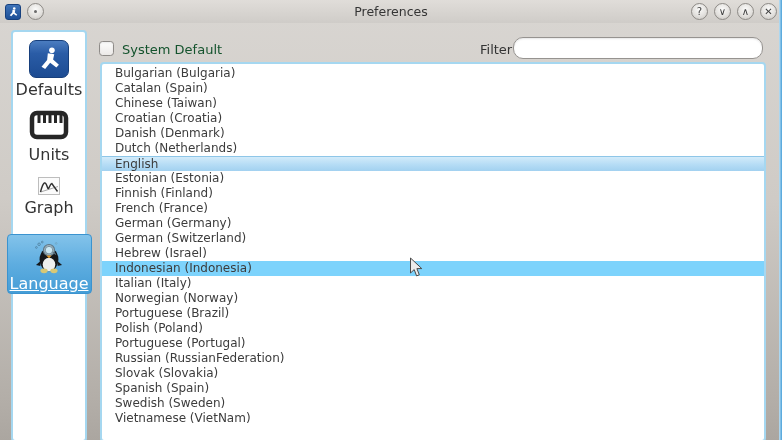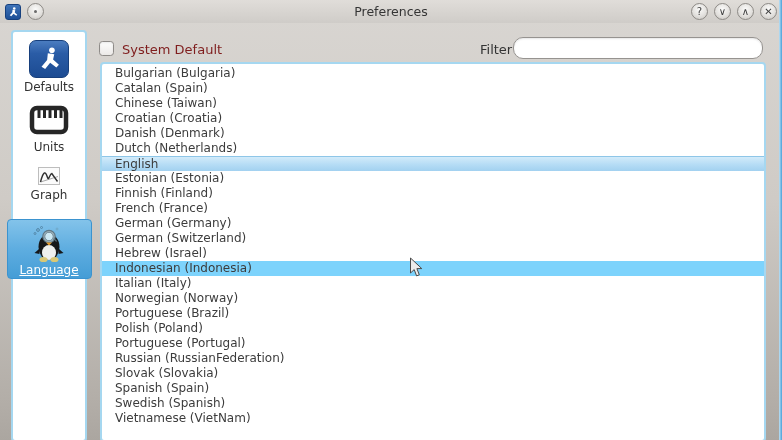--- a/index.html
+++ b/index.html
@@ -40,21 +40,21 @@
     position:absolute; right:0; top:0; width:3px; height:440px;
     background:linear-gradient(90deg,#bfe2f5,#49a0d9); z-index:9;
   }
   
   .sidebar {
     position:absolute; left:11px; top:30px; width:76px; height:412px;
     background:#ffffff; border:2px solid #a5d7f0; border-radius:4px;
     display:flex; flex-direction:column; align-items:center;
   }
   .side-item { display:flex; flex-direction:column; align-items:center; width:100%; }
-  .side-label { font-size:12px; color:#333; margin-top:2px; }
+  .side-label { font-size:16px; color:#333; margin-top:2px; }
   .icon-defaults {
     width:40px; height:38px; border-radius:7px; margin-top:8px;
     background:linear-gradient(180deg,#4a7cc0 0%,#2a5ca6 35%,#1c4b92 100%);
     border:1px solid #173f7c;
     display:flex; align-items:center; justify-content:center;
   }
   .icon-units { margin-top:11px; }
   .icon-graph { margin-top:13px; }
   .side-item-language {
     margin-top:17px; width:85px; height:60px; border-radius:4px;
@@ -66,21 +66,21 @@
     color:#ffffff; text-decoration:underline; margin-top:0;
   }
   .icon-penguin { margin-top:3px; }
   
   .checkbox {
     position:absolute; left:99px; top:41px; width:15px; height:15px;
     border:1px solid #8e8b88; border-radius:3.5px;
     background:linear-gradient(180deg,#fdfdfd,#eceae8);
     box-shadow:inset 0 1px 2px rgba(0,0,0,.08);
   }
-  .checkbox-label { position:absolute; left:122px; top:42px; font-size:13px; color:#7f1d1d; }
+  .checkbox-label { position:absolute; left:122px; top:42px; font-size:13px; color:#14532d; }
   .filter-label { position:absolute; left:480px; top:42px; font-size:13px; color:#333; }
   .filter-input {
     position:absolute; left:513px; top:37px; width:250px; height:22px;
     border:1px solid #969390; border-radius:10px; background:#ffffff;
     font:12px "DejaVu Sans","Liberation Sans",sans-serif; padding:0 9px; color:#333;
     outline:none; box-shadow:inset 0 1px 2px rgba(0,0,0,.1);
   }
   
   .lang-list {
     position:absolute; left:100px; top:62px; width:666px; height:380px;
@@ -248,21 +248,21 @@
     <div class="row">
     <span>Russian (RussianFederation)</span>
   </div>
     <div class="row">
     <span>Slovak (Slovakia)</span>
   </div>
     <div class="row">
     <span>Spanish (Spain)</span>
   </div>
     <div class="row">
-    <span>Swedish (Spanish)</span>
+    <span>Swedish (Sweden)</span>
   </div>
     <div class="row">
     <span>Vietnamese (VietNam)</span>
   </div>
   </div>
 
 <svg class="cursor" width="14" height="21" viewBox="0 0 14 21">
   <path d="M1.5 1 L1.5 16 L5.2 12.6 L7.6 18.9 L10.3 17.8 L7.9 11.6 L12.8 11.6 Z" fill="#ececec" stroke="#4a4a4a" stroke-width="1"></path>
 </svg>
 

